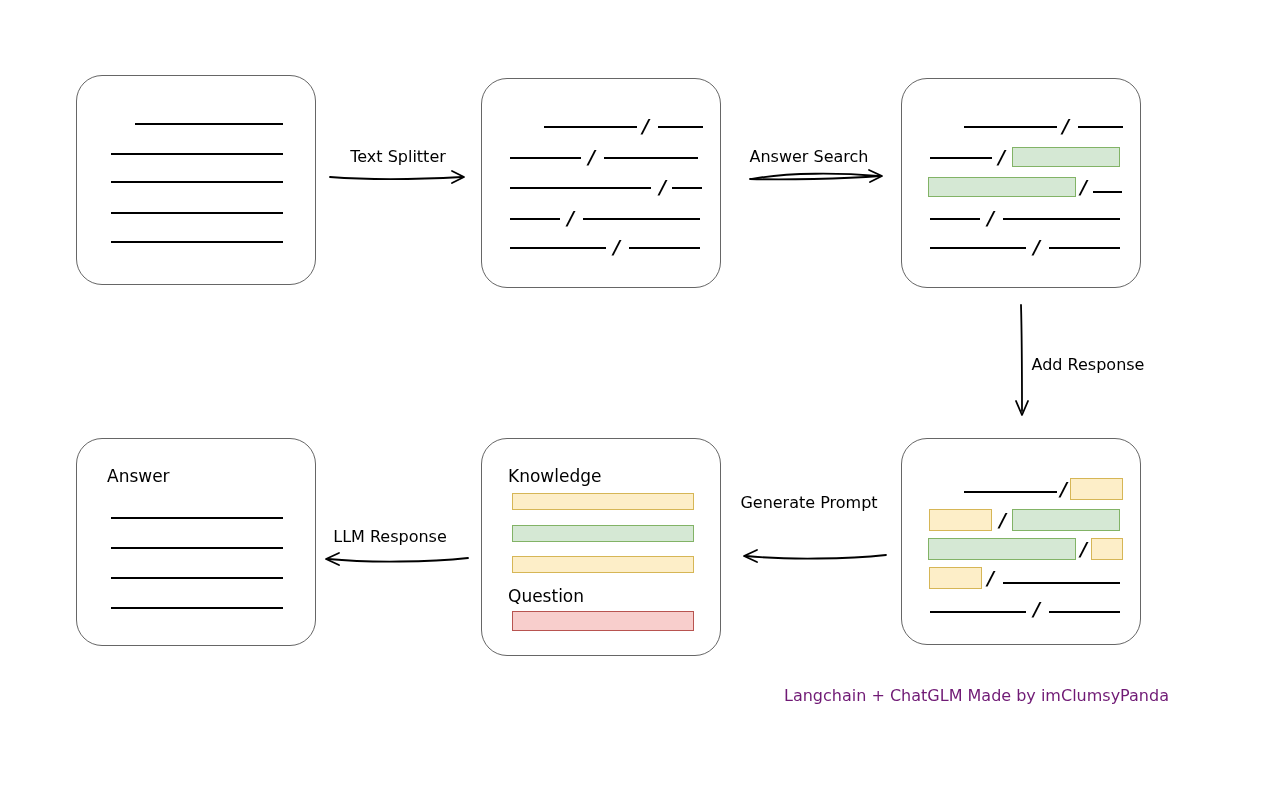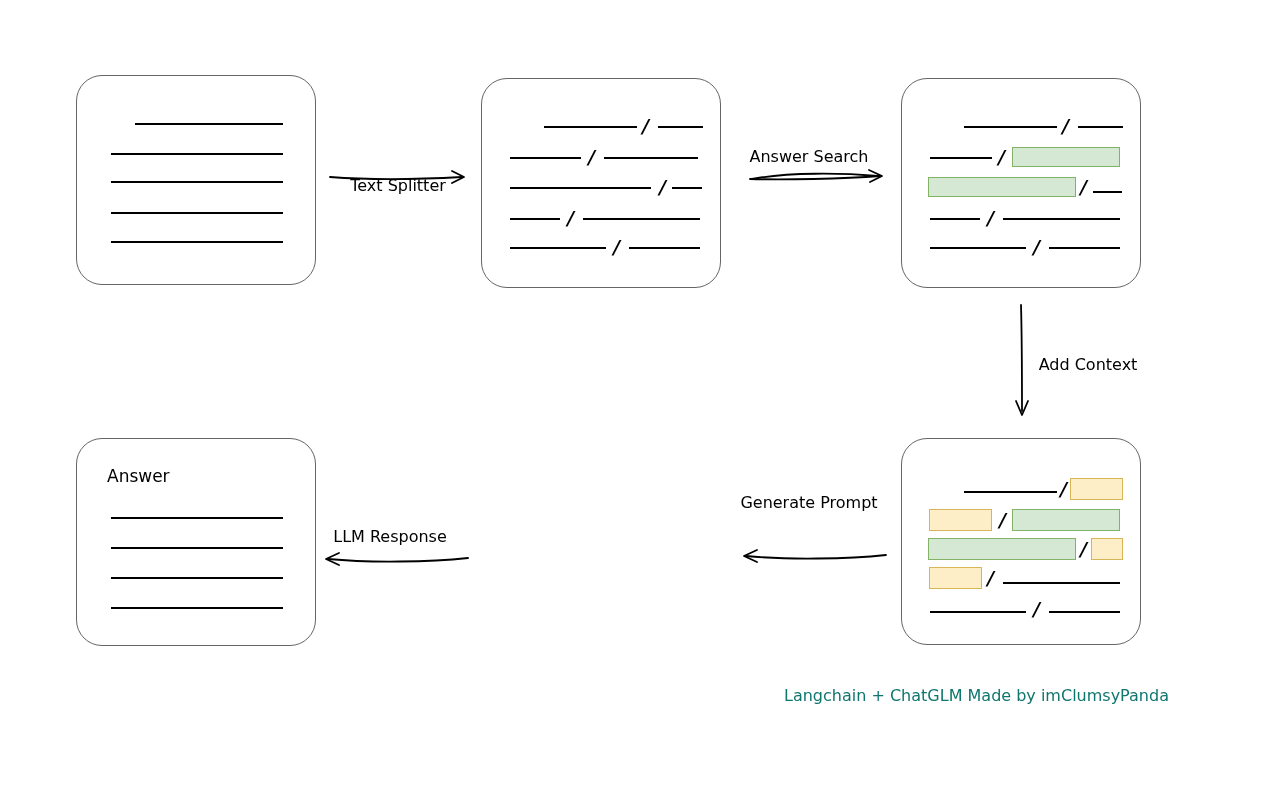--- a/index.html
+++ b/index.html
@@ -93,21 +93,21 @@
     fill: none;
     stroke: #000000;
     stroke-width: 1.8;
   }
 
   
   .credit {
     position: absolute;
     font-family: "DejaVu Sans", sans-serif;
     font-size: 16px;
-    color: #0f766e;
+    color: #701a75;
     white-space: nowrap;
   }
 </style>
 </head>
 <body>
 
 <div id="canvas">
 
   <div class="card" style="left:76px; top:75px; width:240px; height:210px;">
     <div class="rule" style="left:58px;  top:47px;  width:148px;"></div>
@@ -179,43 +179,51 @@
 
     <div class="chip yellow" style="left:27px;  top:128px; width:53px; height:22px;"></div>
     <div class="slash" style="left:85px;  top:139px;">/</div>
     <div class="rule" style="left:101px; top:143px; width:117px;"></div>
 
     <div class="rule" style="left:28px;  top:172px; width:96px;"></div>
     <div class="slash" style="left:131px; top:170px;">/</div>
     <div class="rule" style="left:147px; top:172px; width:71px;"></div>
   </div>
 
+  <div class="card" style="left:481px; top:438px; width:240px; height:218px;">
+    <div class="card-label" style="left:26px; top:27px;">Knowledge</div>
+    <div class="chip yellow" style="left:30px; top:54px;  width:182px; height:17px;"></div>
+    <div class="chip green" style="left:30px; top:86px;  width:182px; height:17px;"></div>
+    <div class="chip yellow" style="left:30px; top:117px; width:182px; height:17px;"></div>
+    <div class="card-label" style="left:26px; top:147px;">Question</div>
+    <div class="chip red" style="left:30px; top:172px; width:182px; height:20px;"></div>
+  </div>
 
   <div class="card" style="left:76px; top:438px; width:240px; height:208px;">
     <div class="card-label" style="left:30px; top:27px;text-align:right;">Answer</div>
     <div class="rule" style="left:34px; top:78px;  width:172px;"></div>
     <div class="rule" style="left:34px; top:108px; width:172px;"></div>
     <div class="rule" style="left:34px; top:138px; width:172px;"></div>
     <div class="rule" style="left:34px; top:168px; width:172px;"></div>
   </div>
 
-  <div class="edge-label" style="left:398px; top:147px;margin-top:29px;">Text Splitter</div>
+  <div class="edge-label" style="left:398px; top:147px;">Text Splitter</div>
   <svg class="edge-svg" style="left:330px; top:168px; width:140px; height:20px;" viewBox="0 0 140 20">
     <path d="M0,9 C40,12 95,11 132,9"></path>
     <polyline class="head" points="122,3 134,9 122,15"></polyline>
   </svg>
 
   <div class="edge-label" style="left:809px; top:147px;">Answer Search</div>
   <svg class="edge-svg" style="left:748px; top:167px; width:140px; height:22px;" viewBox="0 0 140 22">
     <path d="M2,12 C35,13 95,12 132,9"></path>
     <path d="M4,12 C40,5 95,6 130,9"></path>
     <polyline class="head" points="121,3 134,9 122,15"></polyline>
   </svg>
 
-  <div class="edge-label" style="left:1088px; top:355px;">Add Context</div>
+  <div class="edge-label" style="left:1088px; top:355px;">Add Response</div>
   <svg class="edge-svg" style="left:1012px; top:305px; width:22px; height:115px;" viewBox="0 0 22 115">
     <path d="M9,0 C10,35 10,75 10,106"></path>
     <polyline class="head" points="4,96 10,110 16,96"></polyline>
   </svg>
 
   <div class="edge-label" style="left:809px; top:493px;">Generate Prompt</div>
   <svg class="edge-svg" style="left:738px; top:547px; width:150px; height:20px;" viewBox="0 0 150 20">
     <path d="M8,9 C50,13 110,12 148,8"></path>
     <polyline class="head" points="19,3 6,9 19,15"></polyline>
   </svg>

